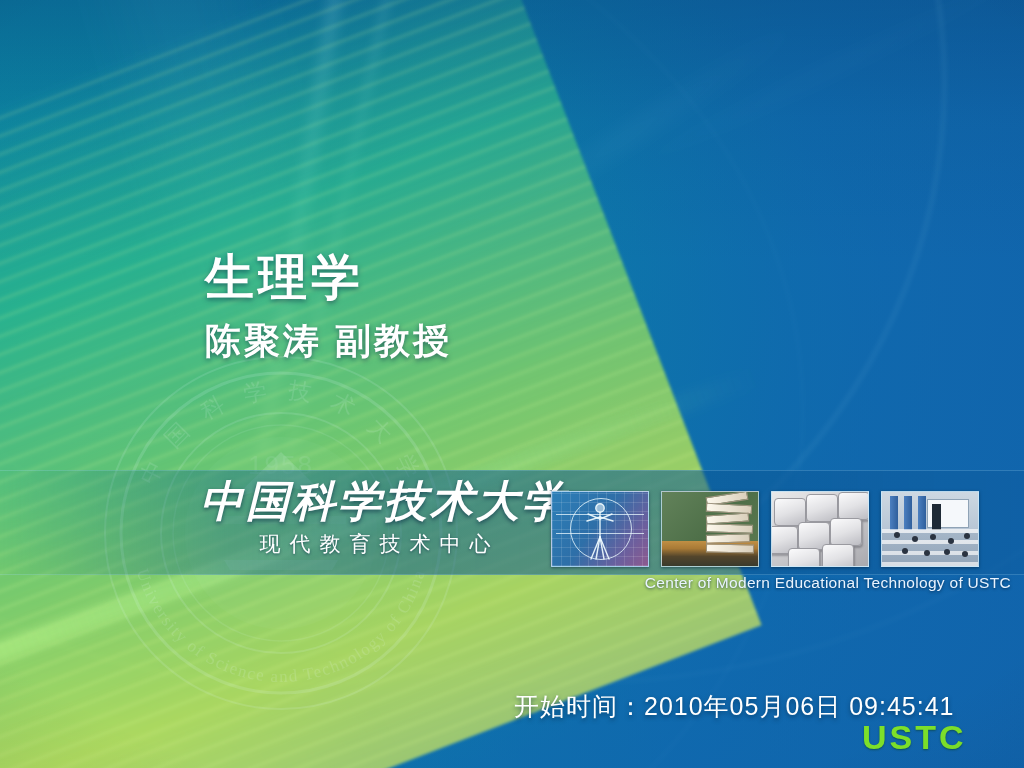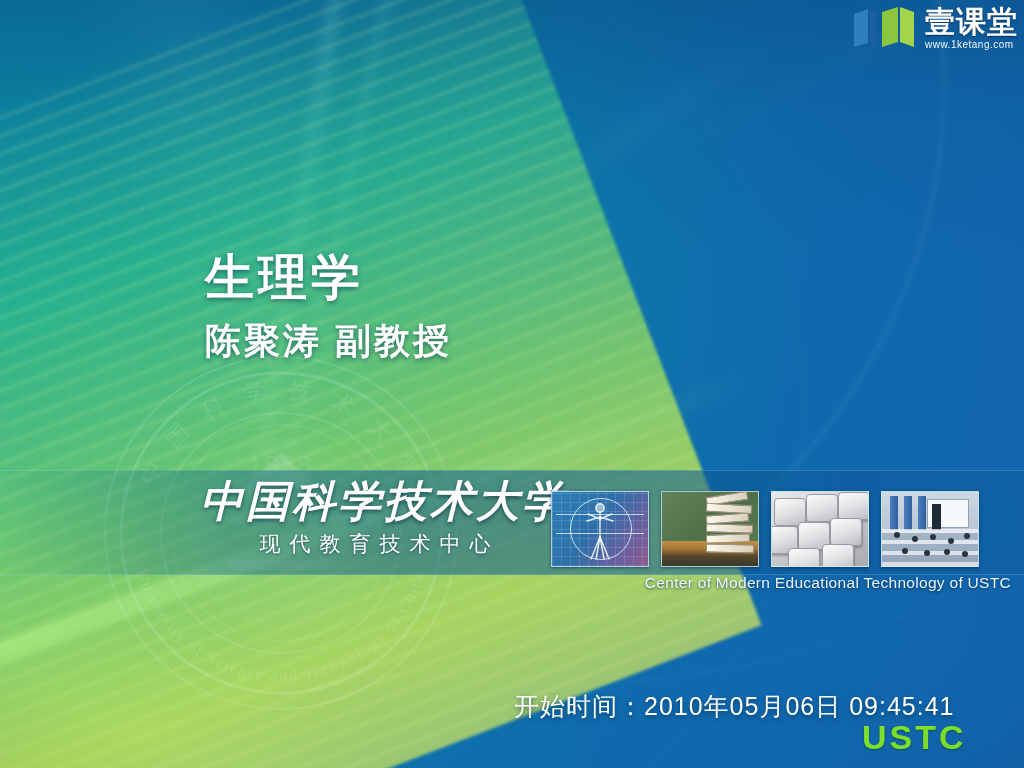--- a/index.html
+++ b/index.html
@@ -524,29 +524,15 @@
       <div class="center-en">Center of Modern Educational Technology of USTC</div>
     </div>
   </div>
 
   <div class="start-time">
     <span>开始时间：</span><span class="tnum">2010年05月06日  09:45:41</span>
   </div>
 
   <div class="ustc-mark">USTC</div>
 
-  <div class="logo">
-    <div class="logo-mark">
-      <svg viewBox="0 0 66 44">
-        <path d="M2,8 L16,3 L16,37 L2,41 Z" fill="#2f7fc0"></path>
-        <path d="M18,3 L24,6 L24,40 L18,37 Z" fill="#1d5f9e"></path>
-        <path d="M30,6 L46,1 L46,36 L30,41 Z" fill="#8cc63f"></path>
-        <path d="M48,1 L62,6 L62,41 L48,36 Z" fill="#a4d44a"></path>
-      </svg>
-    </div>
-    <div class="logo-text">
-      <div class="logo-cn">壹课堂</div>
-      <div class="logo-url">www.1ketang.com</div>
-    </div>
-  </div>
 
   <div class="vignette"></div>
 </div>
 
 </body></html>

